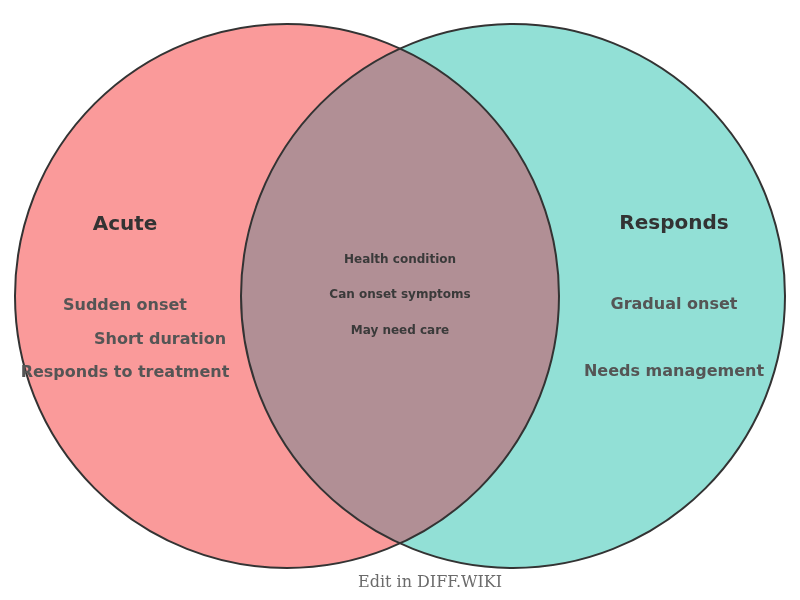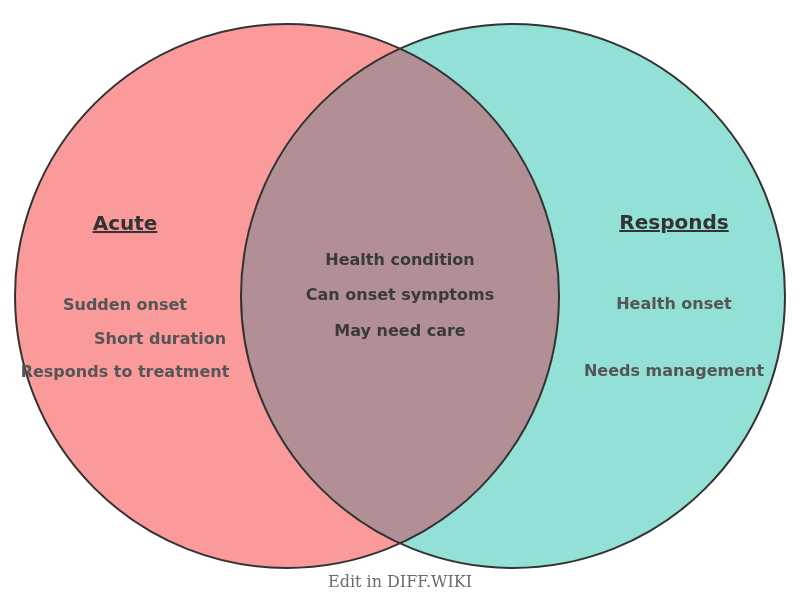--- a/index.html
+++ b/index.html
@@ -23,38 +23,38 @@
   .label {
     position: absolute;
     transform: translate(-50%, -50%);
     white-space: nowrap;
     text-align: center;
   }
   .circle-title {
     font-size: 20px;
     font-weight: bold;
     color: #333333;
-    text-decoration: underline;
   }
   .side-item {
     font-size: 16px;
     font-weight: bold;
     color: #555555;
   }
   .center-item {
-    font-size: 16px;
+    font-size: 12px;
     font-weight: bold;
     color: #3a3a3a;
   }
   .caption {
     font-family: "DejaVu Serif", "Liberation Serif", serif;
     font-size: 16px;
     font-weight: normal;
     color: #6b6b6b;
     cursor: pointer;
+    margin-left: 30px;
   }
   
   #title-left  { left: 125px; top: 223px; }
   #title-right { left: 674px; top: 222px; }
   
   #left-item-0 { left: 125px; top: 304px; }
   #left-item-1 { left: 140px; top: 338px; margin-left: 20px; }
   #left-item-2 { left: 125px; top: 371px; }
   
   #right-item-0 { left: 674px; top: 303px; }
@@ -83,21 +83,21 @@
     <circle cx="513" cy="296" r="272" fill="none" stroke-width="2" stroke="#333333"></circle>
   </svg>
 
   <div id="title-left" class="label circle-title">Acute</div>
   <div id="title-right" class="label circle-title">Responds</div>
 
   <div id="left-item-0" class="label side-item">Sudden onset</div>
   <div id="left-item-1" class="label side-item">Short duration</div>
   <div id="left-item-2" class="label side-item">Responds to treatment</div>
 
-  <div id="right-item-0" class="label side-item">Health onset</div>
+  <div id="right-item-0" class="label side-item">Gradual onset</div>
   <div id="right-item-2" class="label side-item">Needs management</div>
 
   <div id="center-item-0" class="label center-item">Health condition</div>
   <div id="center-item-1" class="label center-item">Can onset symptoms</div>
   <div id="center-item-2" class="label center-item">May need care</div>
 
   <div id="caption" class="label caption">Edit in DIFF.WIKI</div>
 
 </div>
 

